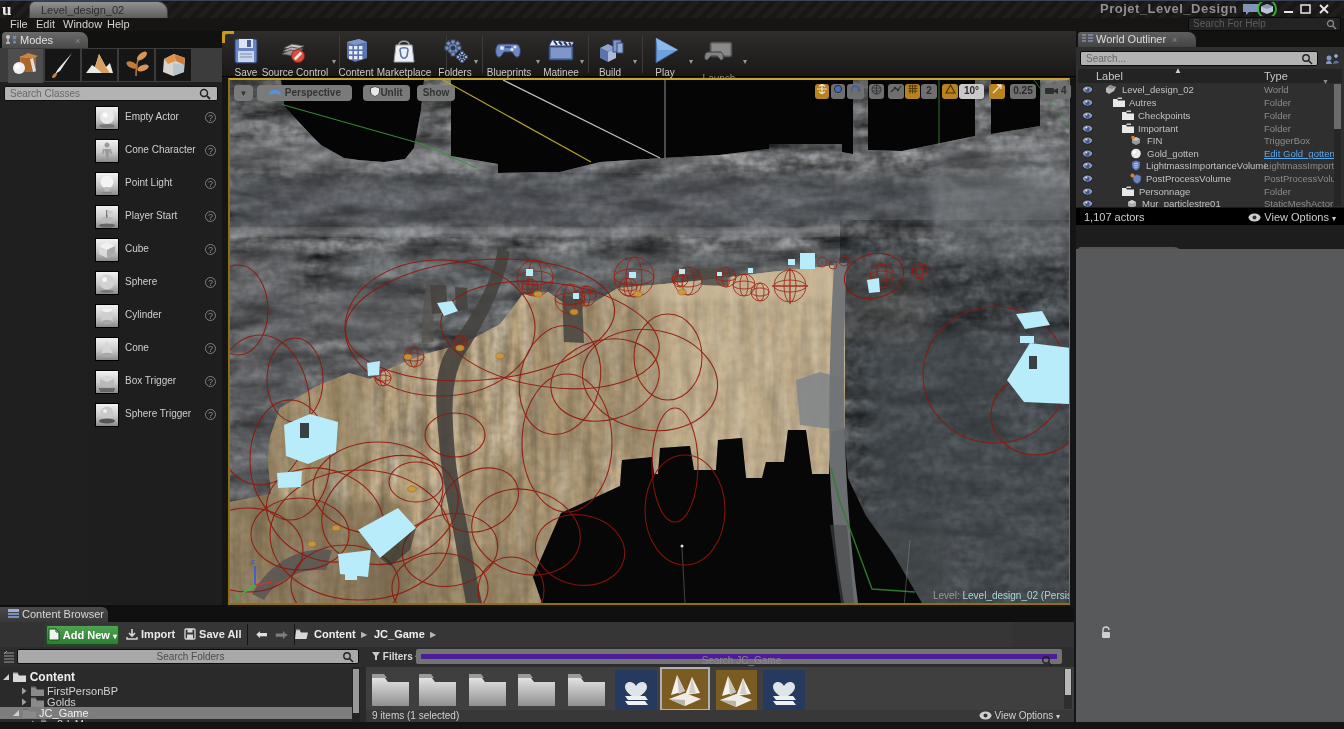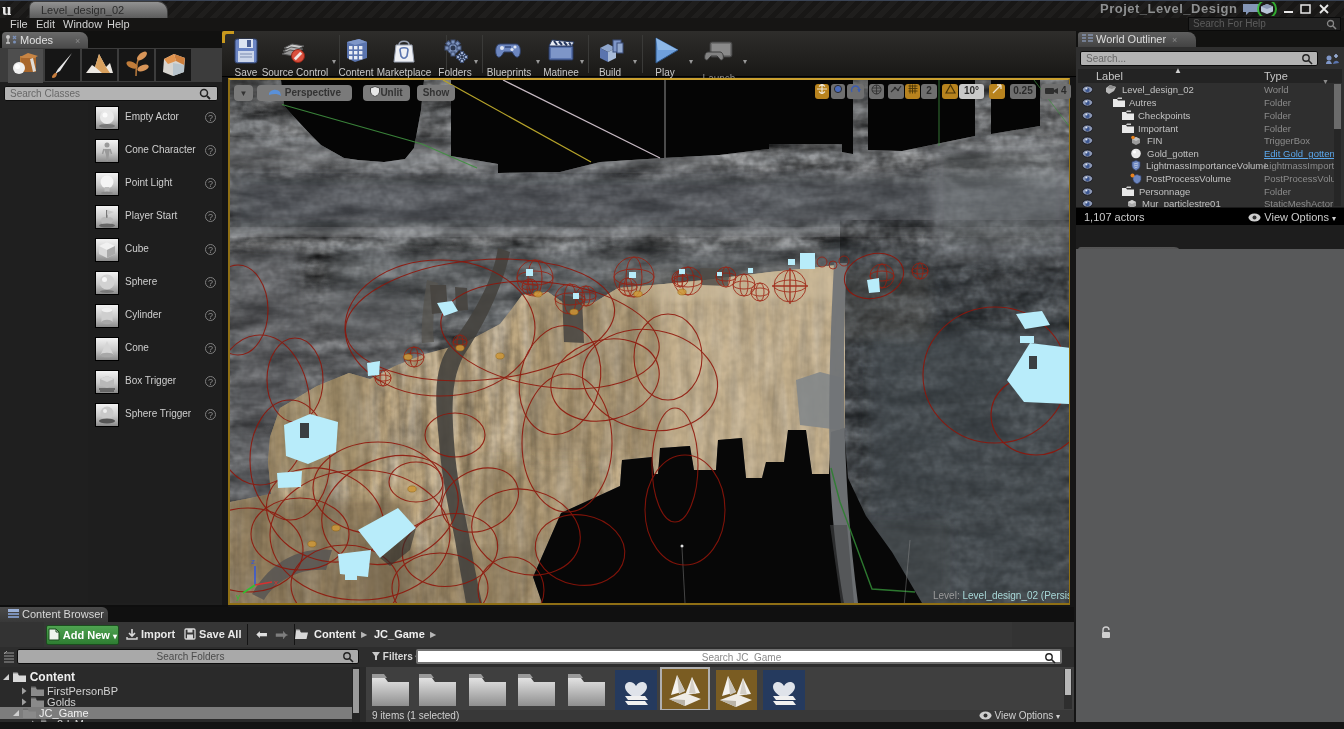--- a/index.html
+++ b/index.html
@@ -59,21 +59,21 @@
 #dt-tab{left:2px;top:5px;width:104px;height:19px;white-space:nowrap;overflow:hidden;background:linear-gradient(#555,#444);border-radius:3px 8px 0 0;color:#d8d8d8;font-size:11px;line-height:19px;margin-top:17px;}
 #graypanel{left:1076px;top:249px;width:268px;height:473px;background:#58595a;}
 
 #cb{left:0;top:607px;width:1074px;height:115px;background:#333;text-align:center;}
 #cb-tabrow{left:0;top:0;width:1074px;height:15px;background:#101010;}
 #cb-tab{left:0;top:0;width:108px;height:15px;white-space:nowrap;overflow:hidden;background:linear-gradient(#4a4a4a,#383838);border-radius:0 6px 0 0;color:#d8d8d8;font-size:11px;line-height:15px;}
 #cb-toolbar{left:0;top:15px;width:968px;height:25px;background:#363636;color:#e6e6e6;margin-left:44px;}
 #addnew{position:absolute;left:2px;top:3px;width:73px;height:20px;background:linear-gradient(#4fa351,#2e7d32);border:1px solid #1b4d1e;border-radius:2px;color:#fff;font-weight:bold;font-size:11px;line-height:18px;}
 #cb-filterrow{left:0;top:40px;width:1074px;height:20px;background:#2d2d2d;}
 #cb-searchL{left:17px;top:2px;width:342px;height:15px;background:#a9a9a9;border:1px solid #0c0c0c;border-radius:2px;font-size:10px;color:#4c4c4c;line-height:13px;padding-left:5px;}
-#cb-searchR{left:416px;top:2px;width:646px;height:15px;background:#ffffff;border:2px solid #737373;border-radius:2px;font-size:10px;color:#8a8a8a;line-height:13px;padding-left:5px;}
+#cb-searchR{left:416px;top:2px;width:646px;height:15px;background:#4c1d95;border:5px solid #737373;border-radius:2px;font-size:10px;color:#8a8a8a;line-height:13px;padding-left:5px;}
 #cb-tree{left:0;top:60px;width:366px;height:55px;background:#2a2a2a;color:#d6d6d6;font-size:11px;}
 #cb-assets{left:366px;top:60px;width:708px;height:43px;background:#3f3f3f;}
 #cb-foot{left:366px;top:103px;width:708px;height:12px;background:#383838;color:#d0d0d0;font-size:10px;}
 .ftile{position:absolute;top:3px;width:41px;height:38px;}
 
 #bottomstrip{left:0;top:722px;width:1344px;height:7px;background:#141414;}
 .gap1{left:0;top:605px;width:228px;height:2px;background:#0e0e0e;}
 </style>
 </head>
 <body>

